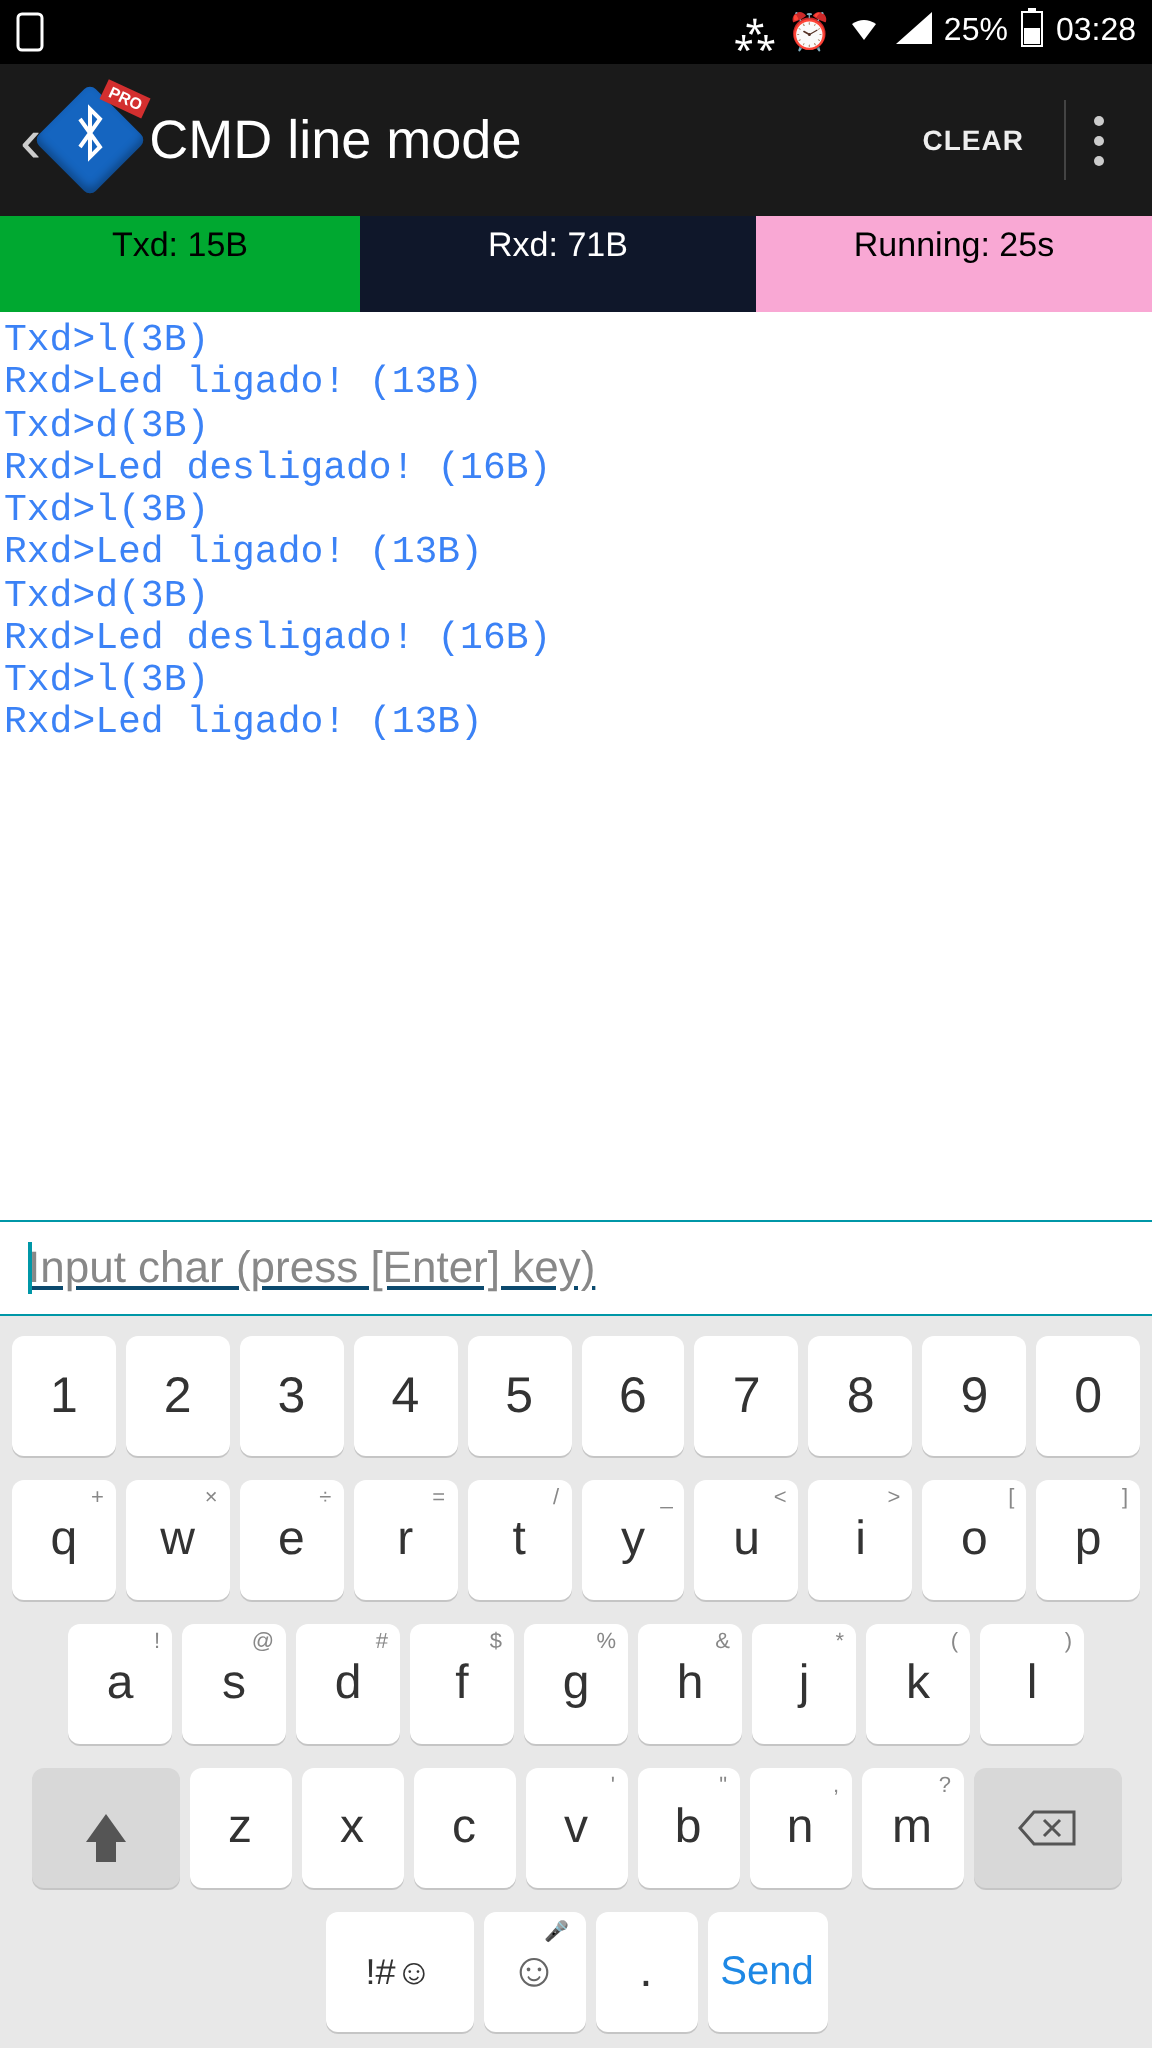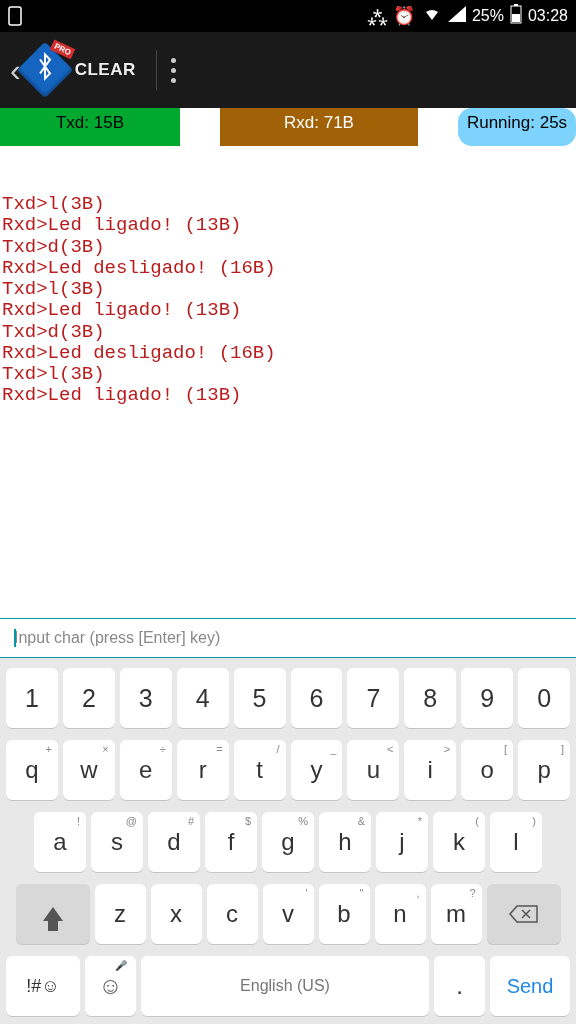--- a/index.html
+++ b/index.html
@@ -29,41 +29,42 @@
     .bt-rune {
       position: absolute; top: 50%; left: 50%; transform: translate(-50%,-50%);
       color: #fff; font-size: 28px; z-index: 2;
     }
     .pro-badge {
       position: absolute; top: -4px; right: -8px;
       background: #d32f2f; color: #fff; font-size: 8px; font-weight: bold;
       padding: 1px 3px; transform: rotate(25deg); z-index: 3;
     }
     .app-title { font-size: 27px; flex: 1; }
-    .clear-btn { font-size: 17px; font-weight: 600; color: #eee; margin-right: 20px; letter-spacing: 0.5px; }
+    .clear-btn { font-size: 14px; font-weight: 600; color: #eee; margin-right: 20px; letter-spacing: 0.5px; }
     .menu-dots { display: flex; flex-direction: column; gap: 5px; padding: 0 14px; border-left: 1px solid #444; height: 40px; justify-content: center; }
     .menu-dots span { width: 5px; height: 5px; background: #ccc; border-radius: 50%; }
 
-    .stats-bar { height: 38px; display: flex; font-size: 17px; gap: 40px; }
+    .stats-bar { height: 48px; display: flex; font-size: 17px; }
     .stat-txd { background: #00a830; color: #000; flex: 0 0 180px; text-align: center; line-height: 30px; }
-    .stat-rxd { background: #a16207; color: #fff; flex: 0 0 198px; text-align: center; line-height: 30px; }
-    .stat-run { background: #7dd3fc; color: #000; flex: 1; text-align: center; line-height: 30px; border-radius: 14px; }
+    .stat-rxd { background: #0f172a; color: #fff; flex: 0 0 198px; text-align: center; line-height: 30px; }
+    .stat-run { background: #f9a8d4; color: #000; flex: 1; text-align: center; line-height: 30px; }
 
     .terminal {
       flex: 1; padding: 4px 2px; font-family: "Courier New", monospace;
-      font-size: 19px; line-height: 1.12; white-space: pre; color: #b91c1c; margin-top: 44px;
+      font-size: 19px; line-height: 1.12; white-space: pre; color: #3b82f6;
     }
 
     .input-row {
       border-top: 1px solid #0097a7; border-bottom: 1px solid #0097a7;
       padding: 10px 14px; position: relative;
     }
     .input-field {
-      width: 100%; border: none; font-size: 16px; color: #0c4a6e; outline: none;
+      width: 100%; border: none; font-size: 22px; color: #0c4a6e; outline: none;
       font-family: -apple-system, sans-serif;
+      text-decoration: underline;
     }
     .input-field::placeholder { color: #888; }
     .cursor-bar { position: absolute; left: 14px; top: 10px; bottom: 10px; width: 2px; background: #0097a7; }
 
     .keyboard {
       background: #e8e8e8; padding: 10px 6px 8px; flex-shrink: 0;
     }
     .kb-row { display: flex; gap: 5px; margin-bottom: 12px; justify-content: center; }
     .kb-row:last-child { margin-bottom: 0; }
     .key {
@@ -81,21 +82,21 @@
     .row-3 { padding: 0 28px; }
     .row-3 .key { flex: 1; }
     .key-shift { background: #d8d8d8; width: 74px; flex: none; }
     .key-back { background: #d8d8d8; width: 74px; flex: none; font-size: 26px; }
     .row-4 .key-letter { width: 51px; flex: none; }
     .row-4 { justify-content: center; }
     .key-sym { width: 74px; flex: none; font-size: 18px; }
     .key-emoji { width: 51px; flex: none; font-size: 24px; color: #666; }
     .key-space { flex: 1; font-size: 16px; color: #777; }
     .key-dot { width: 51px; flex: none; }
-    .key-send { width: 80px; flex: none; font-size: 20px; color: #1e88e5; }
+    .key-send { width: 60px; flex: none; font-size: 20px; color: #1e88e5; }
 
     .shift-arrow {
       width: 0; height: 0; border-left: 10px solid transparent;
       border-right: 10px solid transparent; border-bottom: 14px solid #555;
       position: relative;
     }
     .shift-arrow::after {
       content: ''; position: absolute; left: -5px; top: 14px;
       width: 10px; height: 10px; background: #555;
     }
@@ -142,20 +143,21 @@
   <span class="back-chevron">‹</span>
   <div class="bt-logo">
     <div class="bt-diamond"></div>
     <span class="bt-rune">
       <svg width="20" height="30" viewBox="0 0 20 30">
           <path d="M5 8 L15 22 L10 27 L10 3 L15 8 L5 22" fill="none" stroke="#fff" stroke-width="2"></path>
         </svg>
     </span>
     <span class="pro-badge">PRO</span>
   </div>
+  <span class="app-title">CMD line mode</span>
   <span class="clear-btn">CLEAR</span>
   <div class="menu-dots">
       <span></span>
       <span></span>
       <span></span>
     </div>
 </div>
 
 <div class="stats-bar">
   <div class="stat-txd">Txd: 15B</div>
@@ -229,17 +231,16 @@
       <div class="key key-back">
         <svg width="30" height="20" viewBox="0 0 30 20">
           <path d="M8 2 L28 2 L28 18 L8 18 L1 10 Z" fill="none" stroke="#555" stroke-width="1.5"></path>
           <path d="M13 6 L21 14 M21 6 L13 14" stroke="#555" stroke-width="1.5"></path>
         </svg>
       </div>
     </div>
   <div class="kb-row">
     <div class="key key-sym">!#☺</div>
     <div class="key key-emoji">☺<span class="mic-dot">🎤</span></div>
-    <div class="key key-space">English (US)</div>
     <div class="key key-dot">.</div>
     <div class="key key-send">Send</div>
   </div>
 </div>
 
 </body></html>

